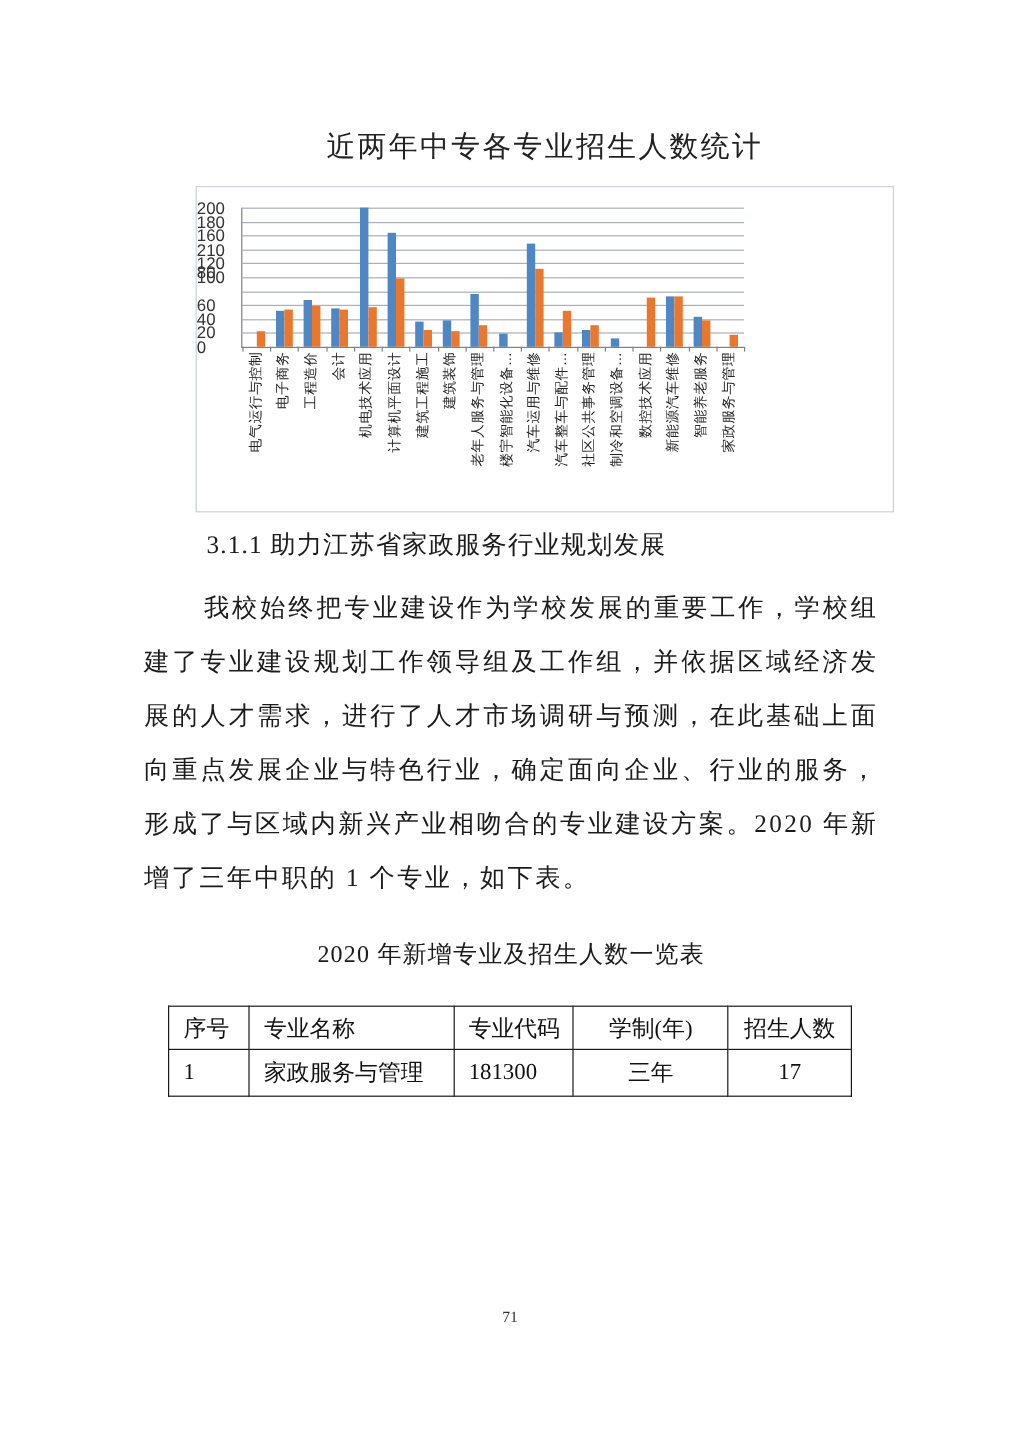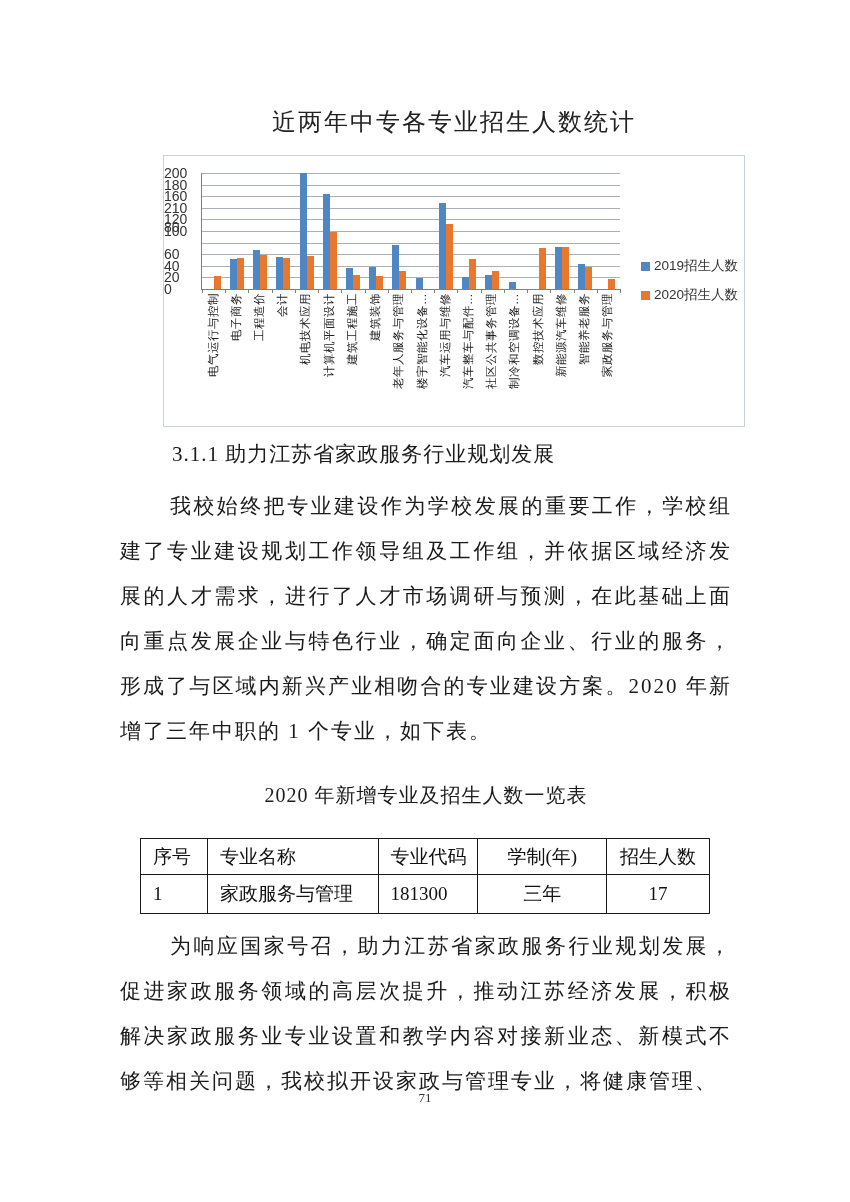--- a/index.html
+++ b/index.html
@@ -183,30 +183,20 @@
         <div class="x-label-cell" style="left: 348.333px; width: 23.2222px;">
           <span>新能源汽车维修</span>
         </div>
         <div class="x-label-cell" style="left: 371.556px; width: 23.2222px;">
           <span>智能养老服务</span>
         </div>
         <div class="x-label-cell" style="left: 394.778px; width: 23.2222px;">
           <span>家政服务与管理</span>
         </div>
       </div>
-    <div class="legend">
-        <div class="legend-item">
-          <div class="legend-swatch" style="background: rgb(79, 135, 197);"></div>
-          <span>2019招生人数</span>
-        </div>
-        <div class="legend-item">
-          <div class="legend-swatch" style="background: rgb(233, 119, 46);"></div>
-          <span>2020招生人数</span>
-        </div>
-      </div>
   </div>
 
   <div class="heading">3.1.1 助力江苏省家政服务行业规划发展</div>
 
   <p class="para para1">我校始终把专业建设作为学校发展的重要工作，学校组建了专业建设规划工作领导组及工作组，并依据区域经济发展的人才需求，进行了人才市场调研与预测，在此基础上面向重点发展企业与特色行业，确定面向企业、行业的服务，形成了与区域内新兴产业相吻合的专业建设方案。2020 年新增了三年中职的 1 个专业，如下表。</p>
 
   <div class="table-title">2020 年新增专业及招生人数一览表</div>
 
   <table class="majors">
     <colgroup>
@@ -227,17 +217,16 @@
     <tr>
       <td>1</td>
       <td>家政服务与管理</td>
       <td>181300</td>
       <td class="c">三年</td>
       <td class="c">17</td>
     </tr>
   </tbody>
     </table>
 
-  <p class="para para2">为响应国家号召，助力江苏省家政服务行业规划发展，促进家政服务领域的高层次提升，推动江苏经济发展，积极解决家政服务业专业设置和教学内容对接新业态、新模式不够等相关问题，我校拟开设家政与管理专业，将健康管理、</p>
 
   <div class="page-number">71</div>
 
 </div>
 
 </body></html>

